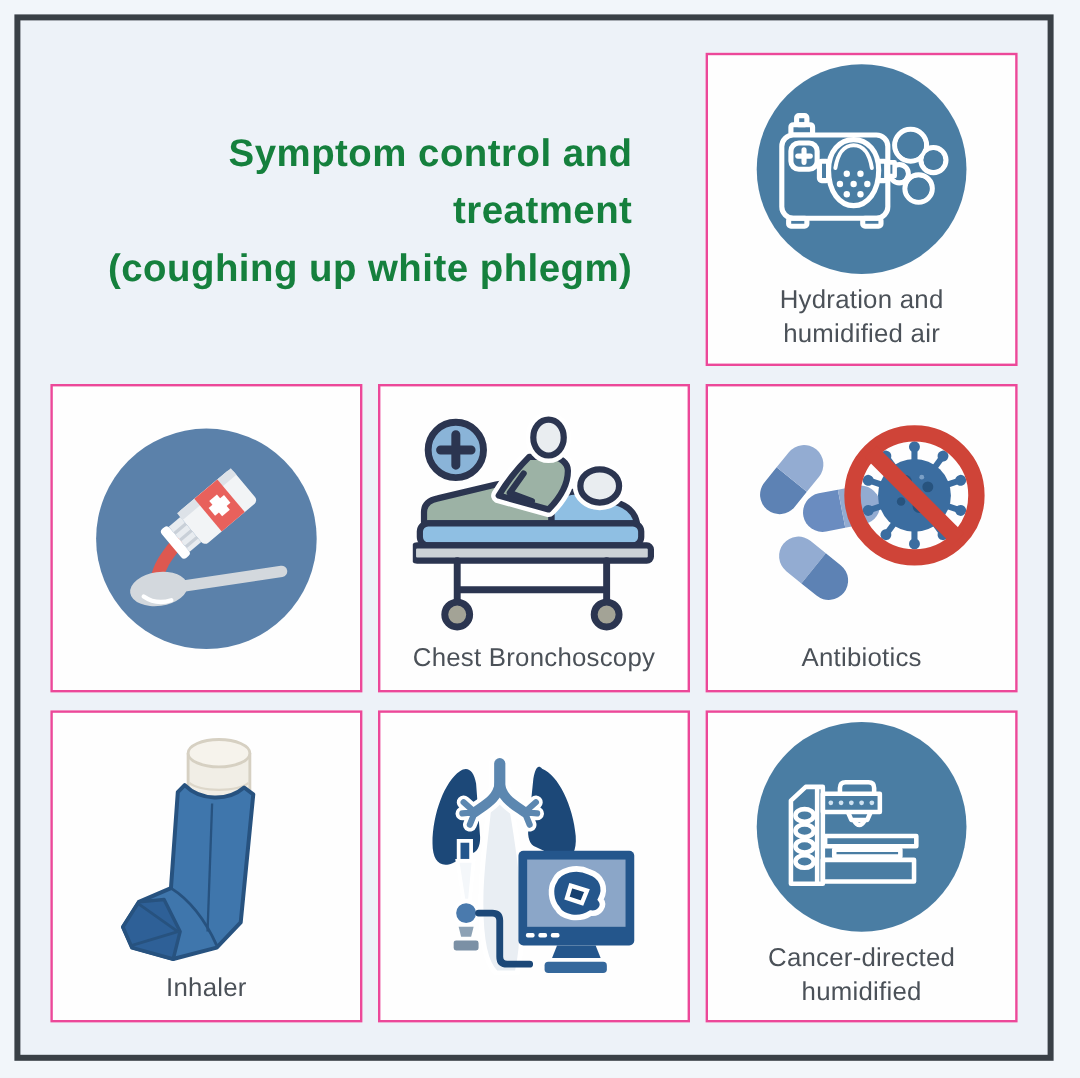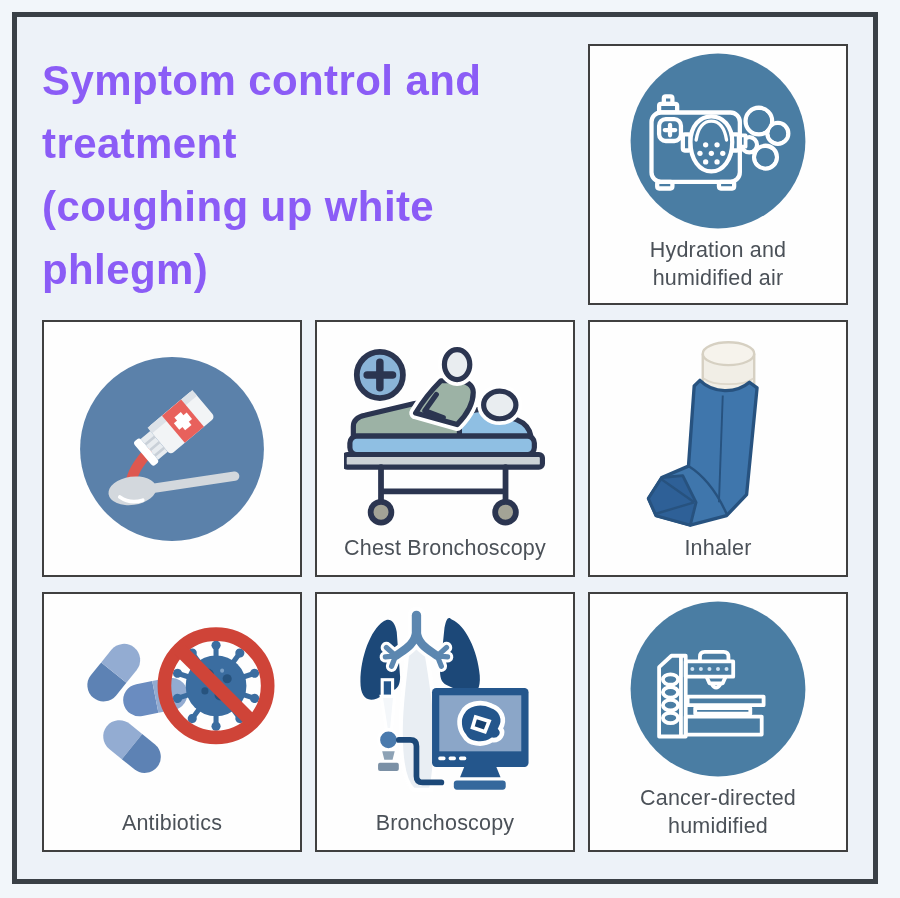--- a/index.html
+++ b/index.html
@@ -3,23 +3,23 @@
 <meta charset="utf-8">
 <style>
   html,body{margin:0;padding:0;width:900px;height:898px;overflow:hidden;
     background:#f2f6fa;font-family:"Liberation Sans","DejaVu Sans",sans-serif;}
   .frame{position:absolute;left:12px;top:12px;width:866px;height:872px;
     box-sizing:border-box;border:5px solid #3a4046;background:#edf2f8;}
   .grid{display:grid;grid-template-columns:repeat(3,260px);
     grid-template-rows:261px 257px 260px;gap:15px 13px;justify-content:center;
     margin-top:27px;}
   .title-block{grid-column:1 / span 2;display:flex;align-items:center;justify-content:center;}
-  .title-text{font-size:42px;font-weight:bold;color:#8b5cf6;text-align:left;
+  .title-text{font-size:32px;font-weight:bold;color:#15803d;text-align:right;
     line-height:1.5;white-space:pre-line;letter-spacing:.4px;}
-  .card{box-sizing:border-box;background:#fefefe;border:2px solid #404040;
+  .card{box-sizing:border-box;background:#fefefe;border:2px solid #ec4899;
     display:flex;flex-direction:column;align-items:center;}
   .icon-area{flex:1;display:flex;align-items:center;justify-content:center;width:100%;}
   .card-label{font-size:21.5px;color:#4b5158;text-align:center;line-height:1.32;
     white-space:pre-line;margin-bottom:13px;letter-spacing:.2px;}
   svg{display:block;}
 </style>
 </head>
 <body>
 
 <div class="frame">
@@ -124,40 +124,20 @@
             <circle cx="31" cy="39" r="20" fill="#8ab4d8" stroke="#2b3550" stroke-width="5"></circle>
             <path d="M31 28 V50 M20 39 H42" stroke="#2b3550" stroke-width="6.5" fill="none"></path>
           </g>
         </svg>
       </div>
       <div class="card-label">Chest Bronchoscopy</div>
     </div>
 
     <div class="card">
       <div class="icon-area">
-        <svg width="162" height="205" viewBox="0 0 170 215">
-
-          <path d="M69 30 V62 C69 70 82 76 96 76 C110 76 123 70 123 62 V30" fill="#f1eee6" stroke="#d6d0c2" stroke-width="2.5"></path>
-          <ellipse cx="96" cy="30" rx="27" ry="12" fill="#f6f3ec" stroke="#d6d0c2" stroke-width="2.5"></ellipse>
-          <path d="M70 56 C80 64 112 64 122 56" fill="none" stroke="#ddd7ca" stroke-width="2"></path>
-
-          <g stroke="#27527f" stroke-linejoin="round">
-            <path d="M66 58 C80 72 104 72 118 60 L126 66 L115 178 L94 200 L56 210 L20 200 L12 182 L26 160 L54 148 L60 64 Z" fill="#3f76ac" stroke-width="3.5"></path>
-            <path d="M26 160 L12 182 L20 200 L56 210 L62 186 L48 158 Z" fill="#2e6097" stroke-width="3"></path>
-            <path d="M26 162 L60 186 M20 198 L60 186" fill="none" stroke-width="2.5"></path>
-            <path d="M54 148 C70 158 84 176 94 198" fill="none" stroke-width="2.5"></path>
-            <path d="M90 74 L86 186" fill="none" stroke-width="2"></path>
-          </g>
-        </svg>
-      </div>
-      <div class="card-label">Inhaler</div>
-    </div>
-
-    <div class="card">
-      <div class="icon-area">
         <svg width="218" height="162" viewBox="0 0 215 160">
           <g transform="translate(50 52) rotate(-51)">
             <path d="M0 -16 L-16 -16 A16 16 0 0 0 -16 16 L0 16 Z" fill="#5d82b4"></path>
             <path d="M0 -16 L16 -16 A16 16 0 0 1 16 16 L0 16 Z" fill="#93acd2"></path>
           </g>
           <g transform="translate(91 76) rotate(-11)">
             <path d="M0 -16 L-16 -16 A16 16 0 0 0 -16 16 L0 16 Z" fill="#6a8cc0"></path>
             <path d="M0 -16 L16 -16 A16 16 0 0 1 16 16 L0 16 Z" fill="#92abd1"></path>
           </g>
           <g transform="translate(68 125) rotate(39)">
@@ -224,20 +204,40 @@
 
           <circle cx="151" cy="65" r="51" fill="none" stroke="#cf4438" stroke-width="13.5"></circle>
           <line x1="115" y1="29" x2="187" y2="101" stroke="#cf4438" stroke-width="13.5"></line>
         </svg>
       </div>
       <div class="card-label">Antibiotics</div>
     </div>
 
     <div class="card">
       <div class="icon-area">
+        <svg width="162" height="205" viewBox="0 0 170 215">
+
+          <path d="M69 30 V62 C69 70 82 76 96 76 C110 76 123 70 123 62 V30" fill="#f1eee6" stroke="#d6d0c2" stroke-width="2.5"></path>
+          <ellipse cx="96" cy="30" rx="27" ry="12" fill="#f6f3ec" stroke="#d6d0c2" stroke-width="2.5"></ellipse>
+          <path d="M70 56 C80 64 112 64 122 56" fill="none" stroke="#ddd7ca" stroke-width="2"></path>
+
+          <g stroke="#27527f" stroke-linejoin="round">
+            <path d="M66 58 C80 72 104 72 118 60 L126 66 L115 178 L94 200 L56 210 L20 200 L12 182 L26 160 L54 148 L60 64 Z" fill="#3f76ac" stroke-width="3.5"></path>
+            <path d="M26 160 L12 182 L20 200 L56 210 L62 186 L48 158 Z" fill="#2e6097" stroke-width="3"></path>
+            <path d="M26 162 L60 186 M20 198 L60 186" fill="none" stroke-width="2.5"></path>
+            <path d="M54 148 C70 158 84 176 94 198" fill="none" stroke-width="2.5"></path>
+            <path d="M90 74 L86 186" fill="none" stroke-width="2"></path>
+          </g>
+        </svg>
+      </div>
+      <div class="card-label">Inhaler</div>
+    </div>
+
+    <div class="card">
+      <div class="icon-area">
         <svg width="182" height="192" viewBox="0 0 175 185">
 
           <path d="M28 16 C16 24 6 50 6 74 C6 88 12 94 22 90 L38 82 C43 80 45 74 44 66 L41 26 C39 15 34 12 28 16 Z" fill="#1c4878"></path>
           <path d="M94 14 C107 19 119 44 121 68 C122 83 116 89 106 85 L89 77 C84 75 82 69 83 61 L87 22 C89 12 91 11 94 14 Z" fill="#1c4878"></path>
 
           <path d="M52 36 C50 62 46 84 45 112 C44 148 48 170 57 178 L74 178 C79 156 80 118 76 88 C73 64 70 48 68 36 Z" fill="#e9eef3" stroke="#fff" stroke-width="4"></path>
 
           <g fill="none" stroke="#fff" stroke-linecap="round">
             <path d="M60 10 V30" stroke-width="17"></path>
             <path d="M60 26 C58 38 50 42 40 49 M60 26 C62 38 70 42 80 49" stroke-width="15"></path>
@@ -263,21 +263,20 @@
           <path d="M117 108 L130 112 L126 122 L114 118 Z" fill="#16406f" stroke="#fff" stroke-width="3.5"></path>
           <g fill="#fff">
               <rect x="81" y="146" width="7" height="3.5" rx="1.5"></rect>
               <rect x="91" y="146" width="7" height="3.5" rx="1.5"></rect>
               <rect x="101" y="146" width="7" height="3.5" rx="1.5"></rect>
             </g>
           <path d="M106 156 L137 156 L141 166 L102 166 Z" fill="#24568c"></path>
           <rect x="96" y="169" width="50" height="9" rx="3" fill="#35689c"></rect>
         </svg>
       </div>
-      <div class="card-label">Bronchoscopy</div>
     </div>
 
     <div class="card">
       <div class="icon-area">
         <svg width="190" height="190" viewBox="0 0 200 200">
           <circle cx="100" cy="100" r="92" fill="#4a7da3"></circle>
           <g fill="none" stroke="#fff" stroke-width="4" stroke-linejoin="round">
             <path d="M38 150 V77 L51 65 H66 V150 Z"></path>
             <path d="M61 65 V150"></path>
             <ellipse cx="50" cy="90" rx="8" ry="5.5"></ellipse>

